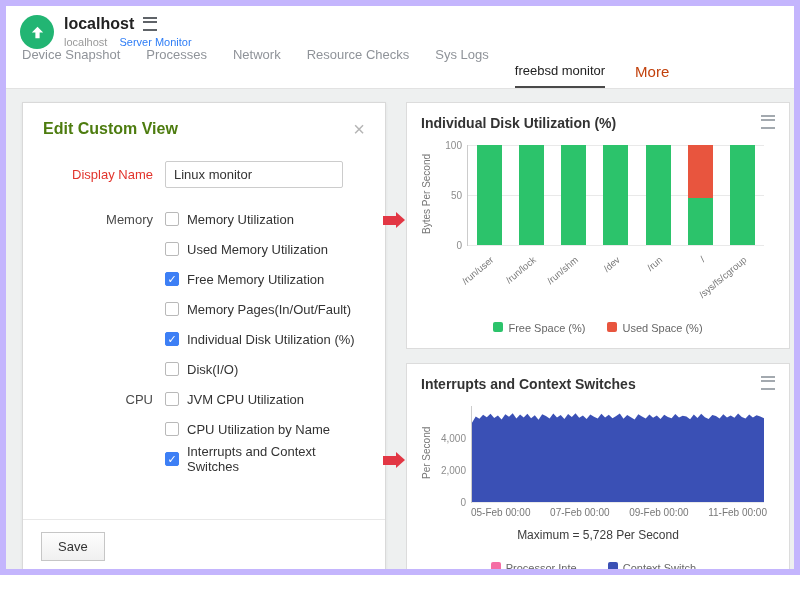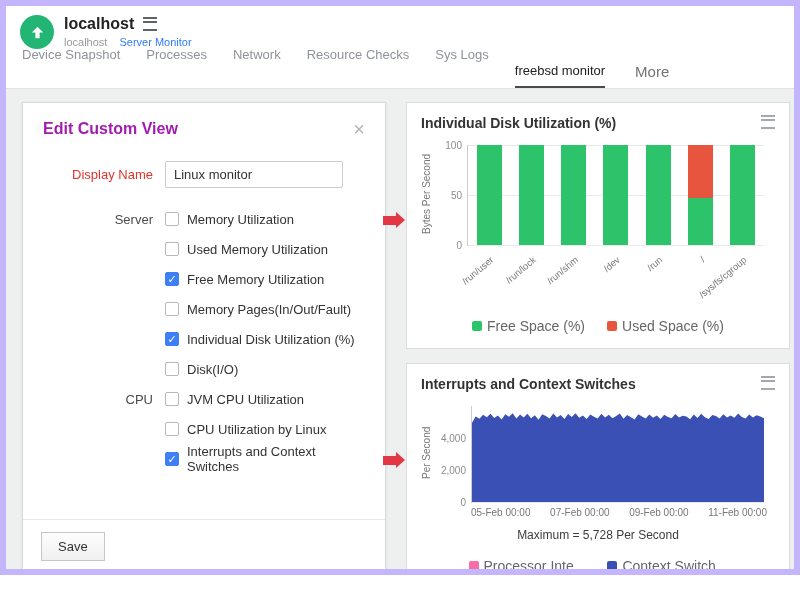--- a/index.html
+++ b/index.html
@@ -17,31 +17,31 @@
   .bc-mon{color:#2e7df6;cursor:pointer;}
   .menu-bars{display:inline-block;width:14px;height:10px;border-top:2px solid #5f6368;border-bottom:2px solid #5f6368;position:relative;cursor:pointer;}
   .menu-bars::after{content:'';position:absolute;left:0;top:2px;width:100%;height:2px;background:#5f6368;}
   .menu-bars.gray{border-color:#a3a9af;}
   .menu-bars.gray::after{background:#a3a9af;}
 
   
   nav{display:flex;align-items:flex-end;padding:0 16px;height:33px;border-bottom:1px solid #e2e2e2;box-sizing:border-box;}
   .tab{font-size:13px;color:#8f9399;margin-right:26px;padding-bottom:26px;cursor:pointer;white-space:nowrap;}
   .tab.active{color:#222;padding-bottom:8px;border-bottom:2px solid #4a4a4a;}
-  .more{font-size:15px;color:#737373;padding-bottom:8px;margin-left:4px;cursor:pointer;}
+  .more{font-size:15px;color:#c2410c;padding-bottom:8px;margin-left:4px;cursor:pointer;}
 
   
   main{position:absolute;top:83px;left:0;right:0;bottom:0;background:#eef0f0;}
 
   
   .panel{position:absolute;left:16px;top:13px;width:364px;height:472px;background:#fff;
          border:1px solid #d9d9d9;box-shadow:0 1px 3px rgba(0,0,0,.07);box-sizing:border-box;
          display:flex;flex-direction:column;}
   .panel-header{display:flex;justify-content:space-between;align-items:center;padding:16px 20px 10px 20px;}
-  .panel-header h2{margin:0;font-size:16px;font-weight:bold;color:#a21caf;}
+  .panel-header h2{margin:0;font-size:16px;font-weight:bold;color:#4d7c0f;}
   .close{font-size:20px;color:#b5b5b5;cursor:pointer;line-height:1;}
   .panel-body{flex:1;padding:6px 18px 0 18px;overflow:hidden;}
   .form-row{display:flex;align-items:center;}
   .dn-row{margin:6px 0 16px 0;}
   .col-label{width:112px;flex:none;text-align:right;padding-right:12px;font-size:13px;color:#4a4a4a;}
   .red{color:#e2342c;}
   .dn-input{width:178px;height:27px;border:1px solid #ccc;border-radius:2px;padding:0 8px;
             font-size:13px;color:#333;font-family:inherit;box-sizing:border-box;}
   .check-row{height:30px;}
   input[type=checkbox]{appearance:none;-webkit-appearance:none;width:14px;height:14px;border:1px solid #b9b9b9;
@@ -84,21 +84,21 @@
   .bar{width:25px;height:100%;display:flex;flex-direction:column;justify-content:flex-end;}
   .xlabels1{position:absolute;left:46px;top:106px;width:296px;display:flex;}
   .xlab-col{flex:1;position:relative;height:42px;}
   .xlab-col span{position:absolute;right:50%;top:5px;white-space:nowrap;transform:rotate(-40deg);
                  transform-origin:right top;font-size:9.5px;color:#777;}
   .area-svg{position:absolute;left:0;top:0;width:100%;height:100%;}
   .xlabels2{position:absolute;left:50px;top:105px;width:296px;display:flex;justify-content:space-between;
             font-size:10px;color:#777;white-space:nowrap;}
   .summary-row{display:flex;justify-content:center;gap:34px;font-size:12px;color:#3c3c3c;margin-top:8px;}
   .legend{margin-top:auto;display:flex;justify-content:center;gap:22px;padding-bottom:2px;}
-  .legend-item{display:flex;align-items:center;gap:5px;font-size:14px;color:#666;cursor:pointer;}
+  .legend-item{display:flex;gap:5px;font-size:11px;color:#666;cursor:pointer;}
   .swatch{width:10px;height:10px;border-radius:2px;flex:none;}
 </style>
 </head>
 <body>
 
 <div class="page">
 
   <header>
     <div class="monitor-icon">
       <svg viewBox="0 0 24 24">
@@ -134,21 +134,21 @@
         <h2>Edit Custom View</h2>
         <span class="close">×</span>
       </div>
       <div class="panel-body">
         <div class="form-row dn-row">
           <label class="col-label red">Display Name</label>
           <input class="dn-input" value="Linux monitor" style="">
         </div>
         <div>
             <div class="form-row check-row">
-              <span class="col-label">Server</span>
+              <span class="col-label">Memory</span>
               <input type="checkbox" style="">
               <span class="check-label">Memory Utilization</span>
             </div>
             <div class="form-row check-row">
               <span class="col-label"></span>
               <input type="checkbox" style="">
               <span class="check-label">Used Memory Utilization</span>
             </div>
             <div class="form-row check-row">
               <span class="col-label"></span>
@@ -171,21 +171,21 @@
               <span class="check-label">Disk(I/O)</span>
             </div>
             <div class="form-row check-row">
               <span class="col-label">CPU</span>
               <input type="checkbox" style="">
               <span class="check-label">JVM CPU Utilization</span>
             </div>
             <div class="form-row check-row">
               <span class="col-label"></span>
               <input type="checkbox" style="">
-              <span class="check-label">CPU Utilization by Linux</span>
+              <span class="check-label">CPU Utilization by Name</span>
             </div>
             <div class="form-row check-row">
               <span class="col-label"></span>
               <input type="checkbox" checked="" style="">
               <span class="check-label">Interrupts and Context Switches</span>
             </div>
           </div>
       </div>
       <div class="panel-footer">
         <button class="save-btn">Save</button>

